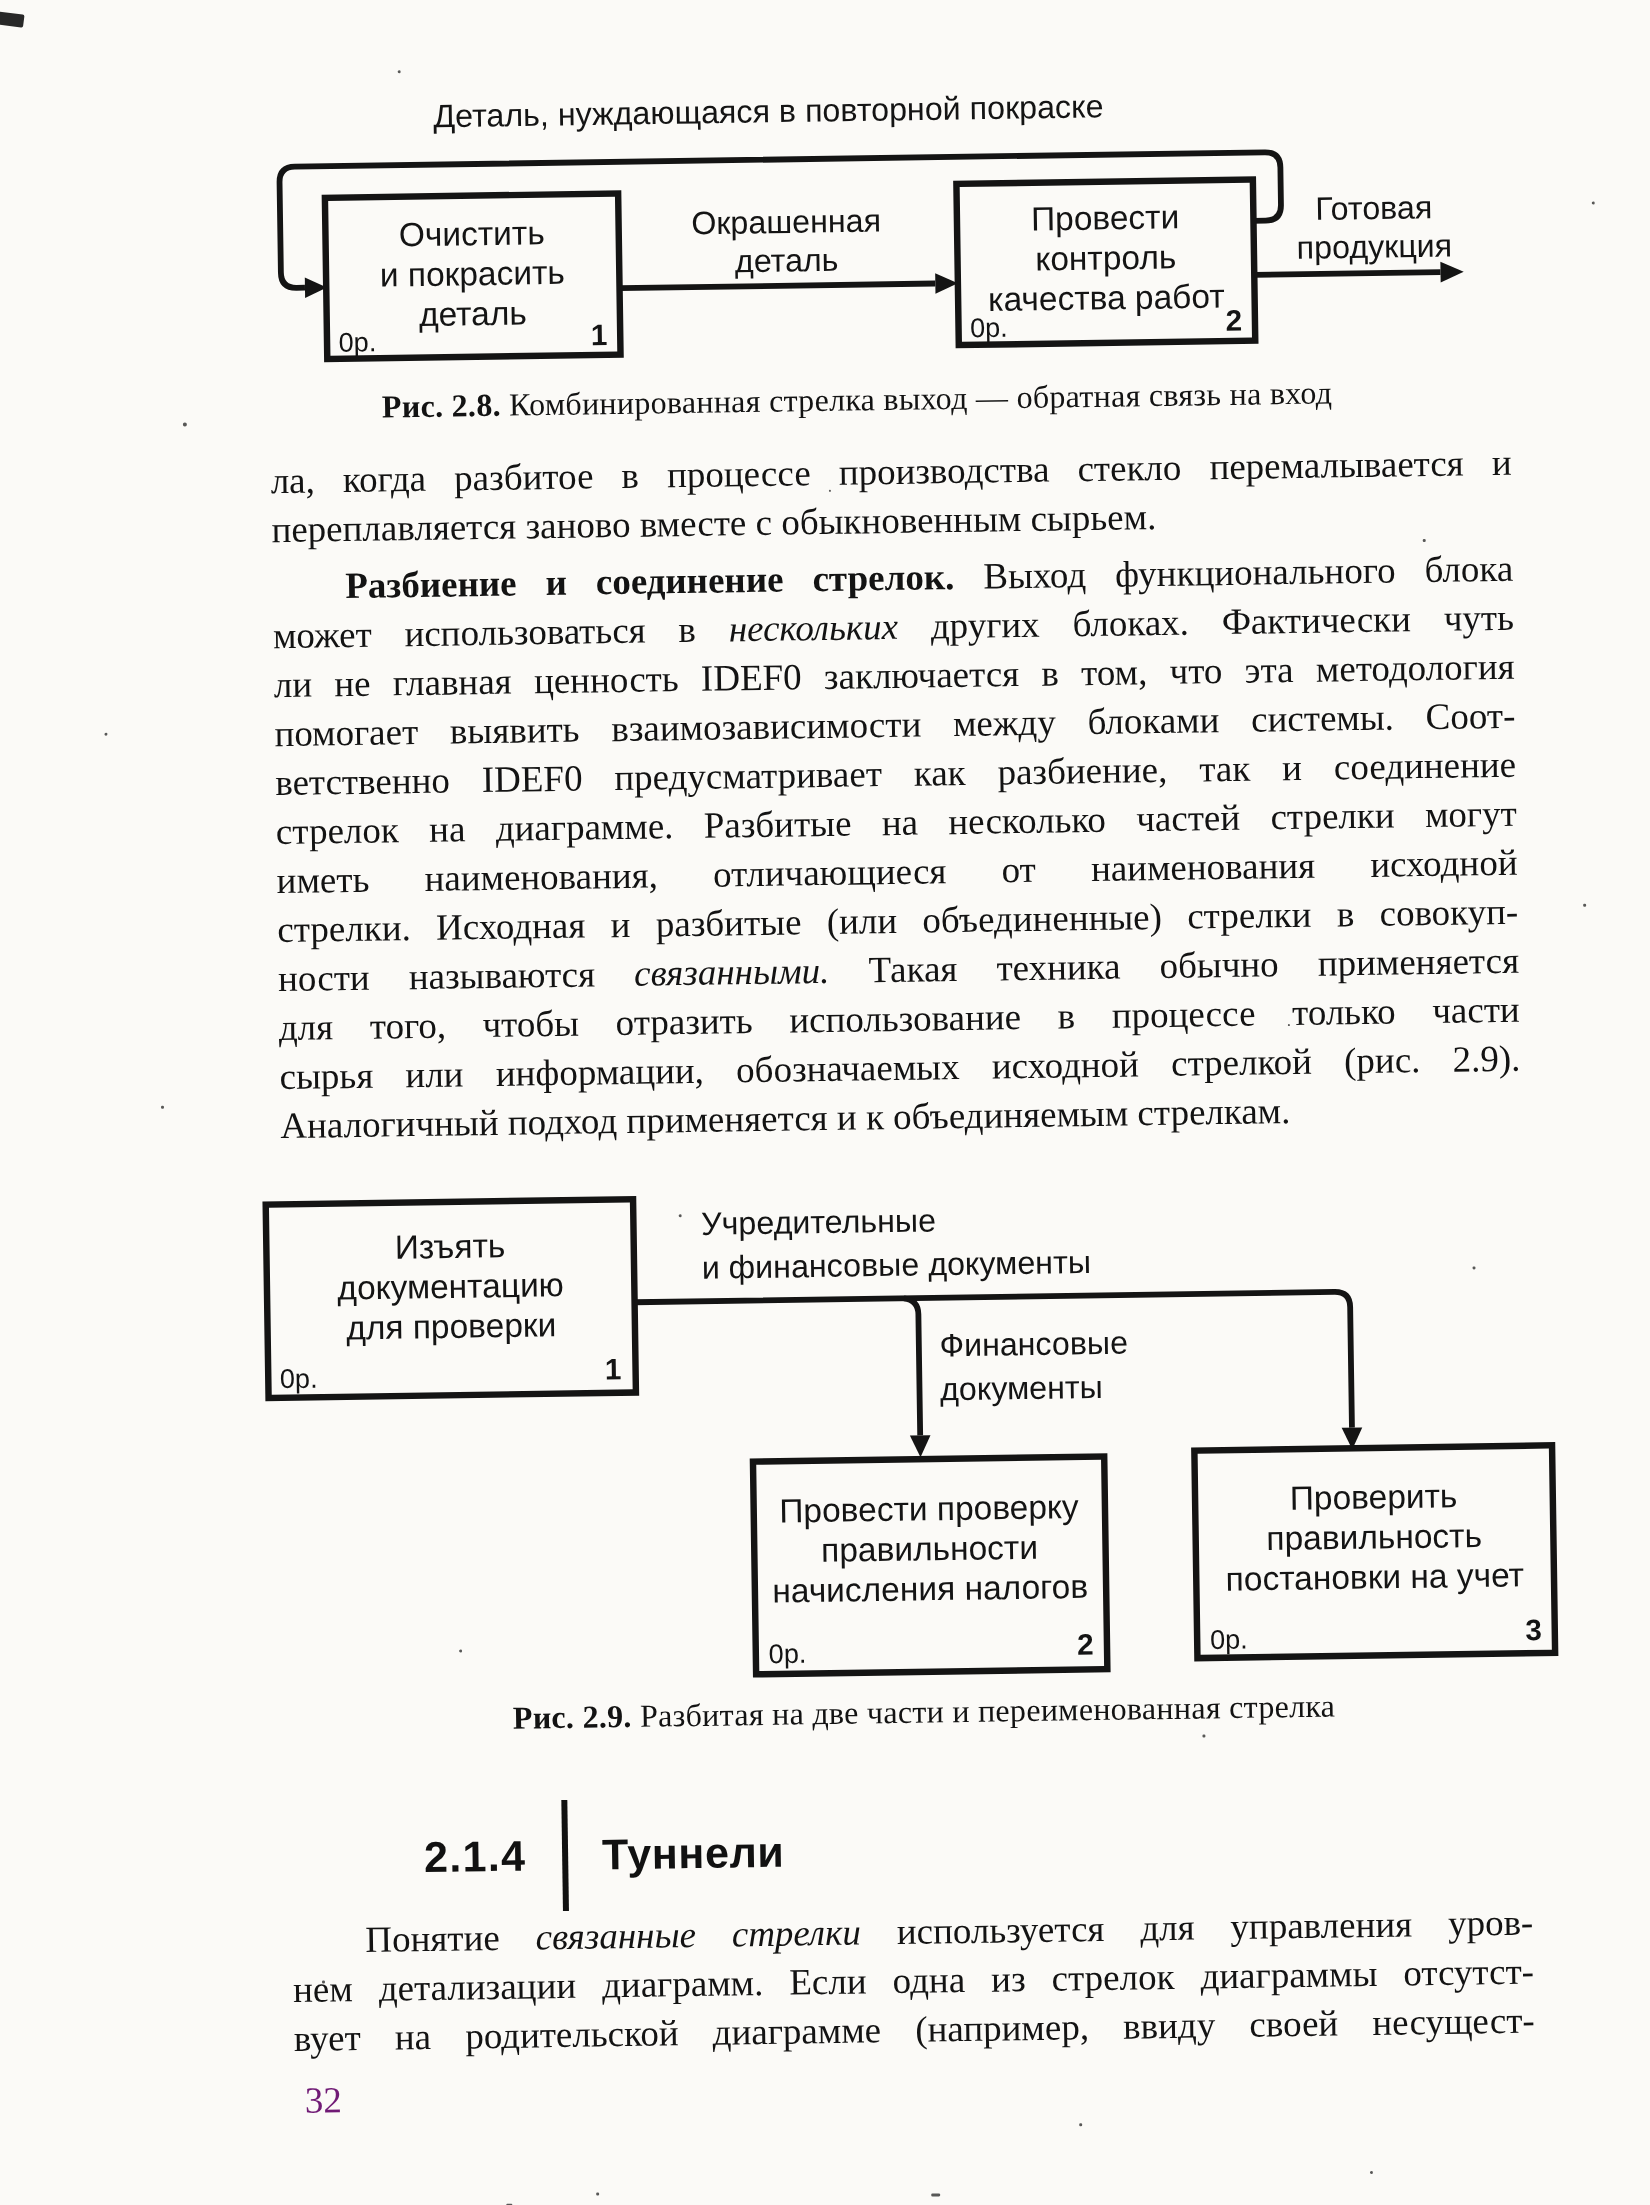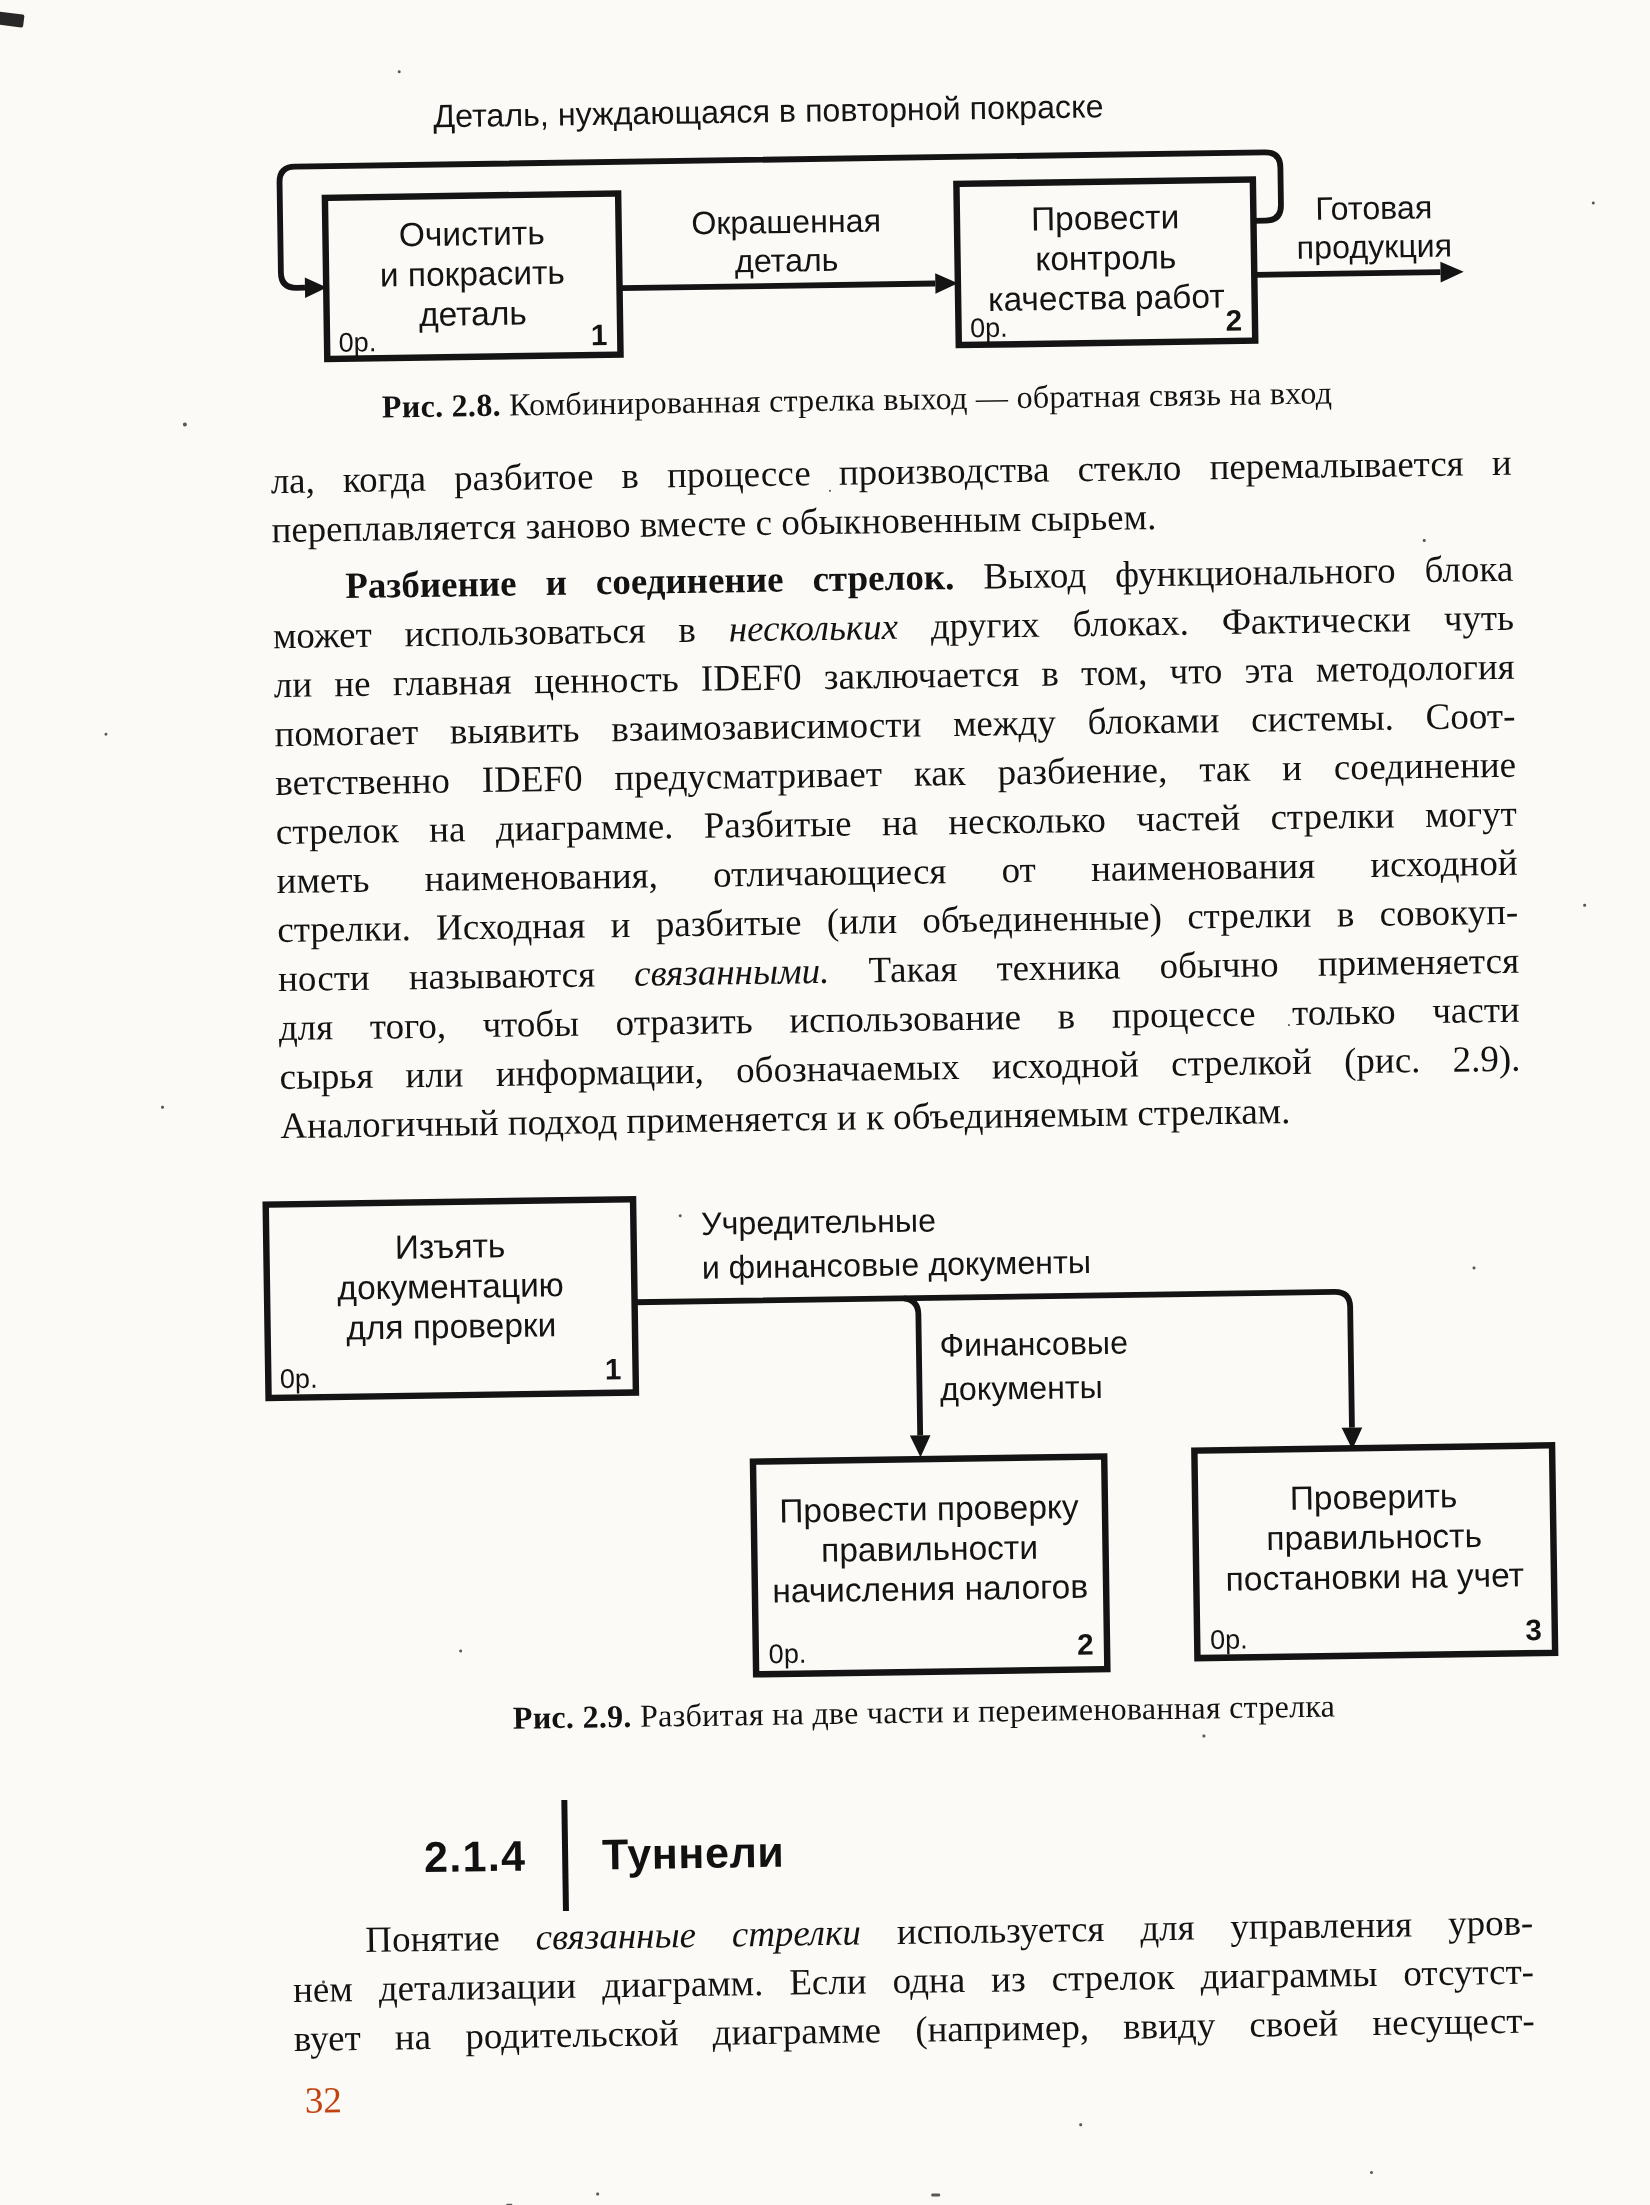--- a/index.html
+++ b/index.html
@@ -33,21 +33,21 @@
   .bline i{font-style:italic;}
   .bline b{font-weight:700;}
   .section-head{
     position:absolute;left:413px;top:1795px;height:113px;
     display:flex;align-items:center;
     font-family:"Liberation Sans", sans-serif;font-weight:700;color:#111;
   }
   .sec-num{font-size:43px;letter-spacing:1.3px;}
   .sec-bar{width:5.8px;height:111px;background:#111;margin:0 34px 0 36px;}
   .sec-title{font-size:43px;letter-spacing:0.6px;}
-  .page-num{position:absolute;left:290px;top:2071px;font-size:37px;color:#c2410c;}
+  .page-num{position:absolute;left:290px;top:2071px;font-size:37px;color:#701a75;}
   .sp{position:absolute;background:#222;border-radius:50%;opacity:.75;}
   .corner-mark{position:absolute;left:11.6px;top:1.3px;width:28px;height:13px;background:#111;
     border-radius:1.9px;transform:rotate(8deg);opacity:.9;}
 </style>
 </head>
 <body>
 
 <div class="scan">
 
   <svg class="fig-svg" style="top:39px" width="1650" height="361" viewBox="0 0 2560 560">

